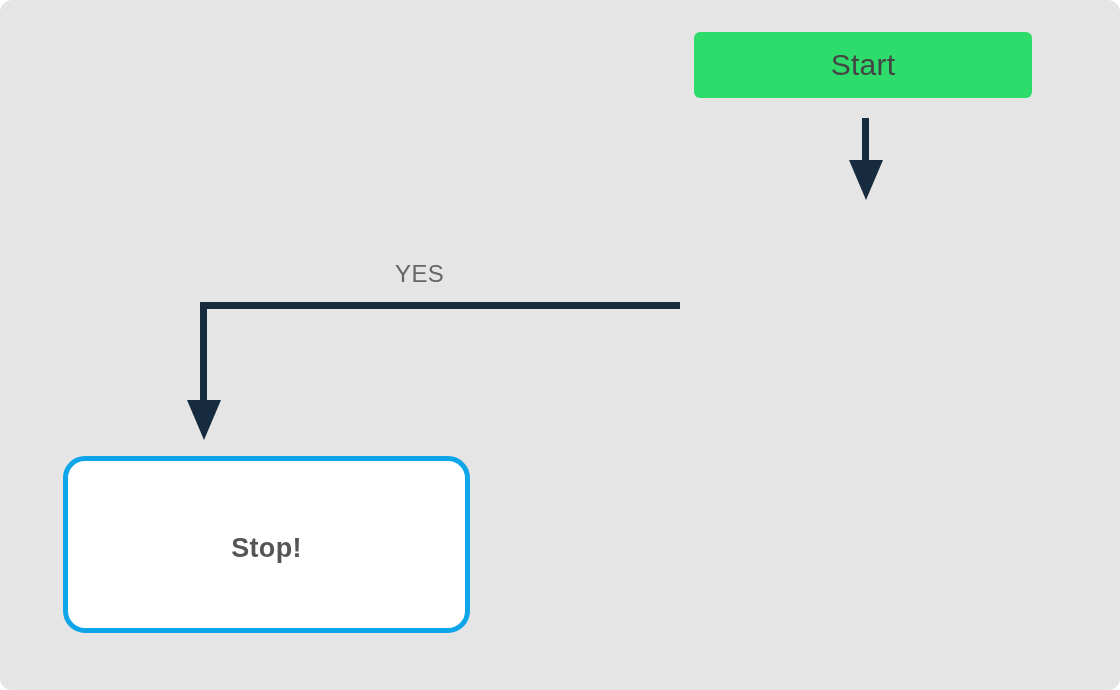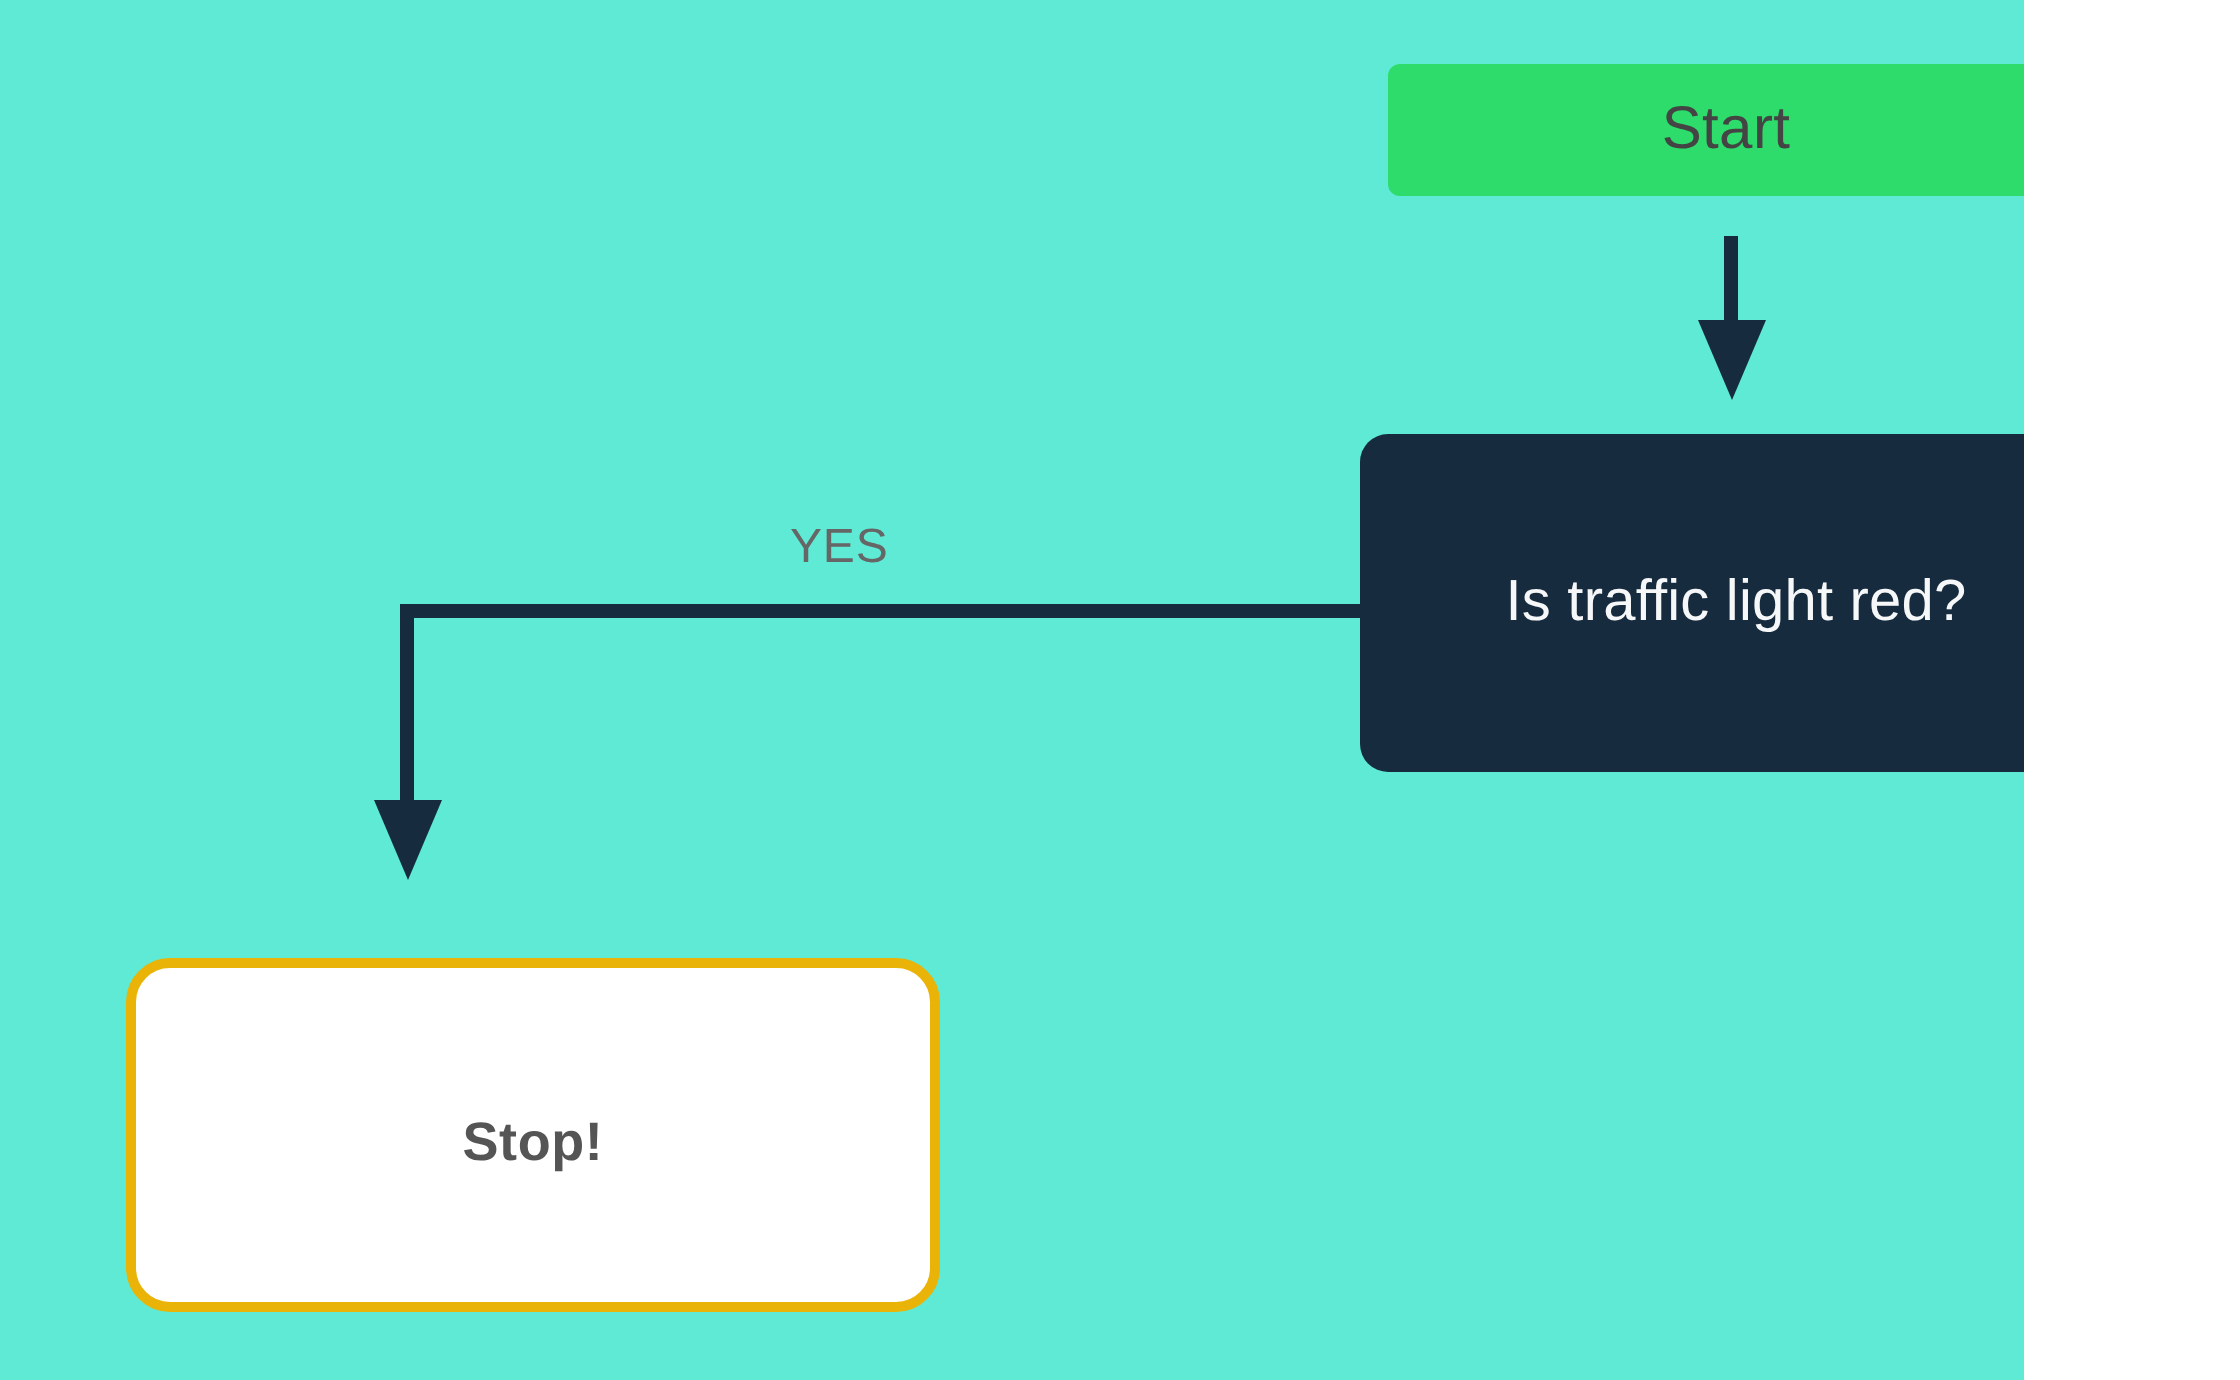--- a/index.html
+++ b/index.html
@@ -5,24 +5,25 @@
   html, body {
     margin: 0;
     padding: 0;
     background: #ffffff;
   }
   body {
     font-family: "Liberation Sans", sans-serif;
   }
   #canvas {
     position: relative;
-    width: 1012px;
+    width: 1120px;
     height: 690px;
-    background: #5eead4;
+    background: #e5e5e5;
     overflow: hidden;
+    border-radius: 12px;
   }
   .node {
     position: absolute;
     box-sizing: border-box;
     display: flex;
     align-items: center;
     justify-content: center;
     text-align: center;
   }
 
@@ -54,26 +55,26 @@
   #node-decision .node-label {
     font-size: 29px;
     font-weight: 400;
     color: #f6f7f8;
     letter-spacing: 0.1px;
   }
 
   
   #node-stop {
     left: 63px;
-    top: 479px;
+    top: 456px;
     width: 407px;
     height: 177px;
     border-radius: 22px;
     background: #ffffff;
-    border: 5px solid #eab308;
+    border: 5px solid #0ea5e9;
     justify-content: center;
   }
   #node-stop .node-label {
     position: relative;
     top: 4px;
     font-size: 27px;
     font-weight: 700;
     color: #555555;
     letter-spacing: 0.3px;
   }
@@ -118,23 +119,20 @@
       <rect x="200" y="302" width="480" height="7" fill="#172b3e"></rect>
       <rect x="200" y="302" width="7" height="100" fill="#172b3e"></rect>
       <polygon points="187,400 221,400 204,440" fill="#172b3e"></polygon>
     </g>
   </svg>
 
   <div class="node" id="node-start">
     <span class="node-label">Start</span>
   </div>
 
-  <div class="node" id="node-decision">
-    <span class="node-label">Is traffic light red?</span>
-  </div>
 
   <div class="node" id="node-stop">
     <span class="node-label">Stop!</span>
   </div>
 
   <div class="edge-label" id="label-yes">YES</div>
 
 </div>
 
 </body></html>

